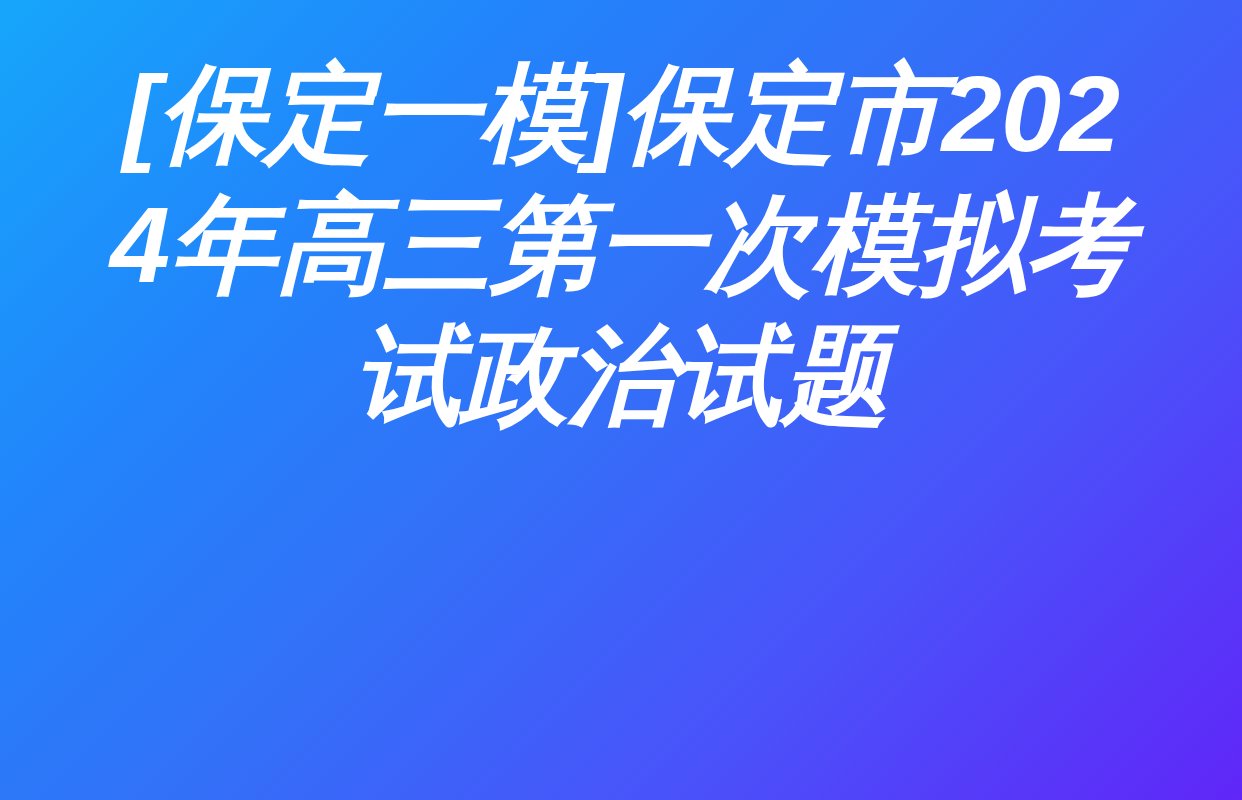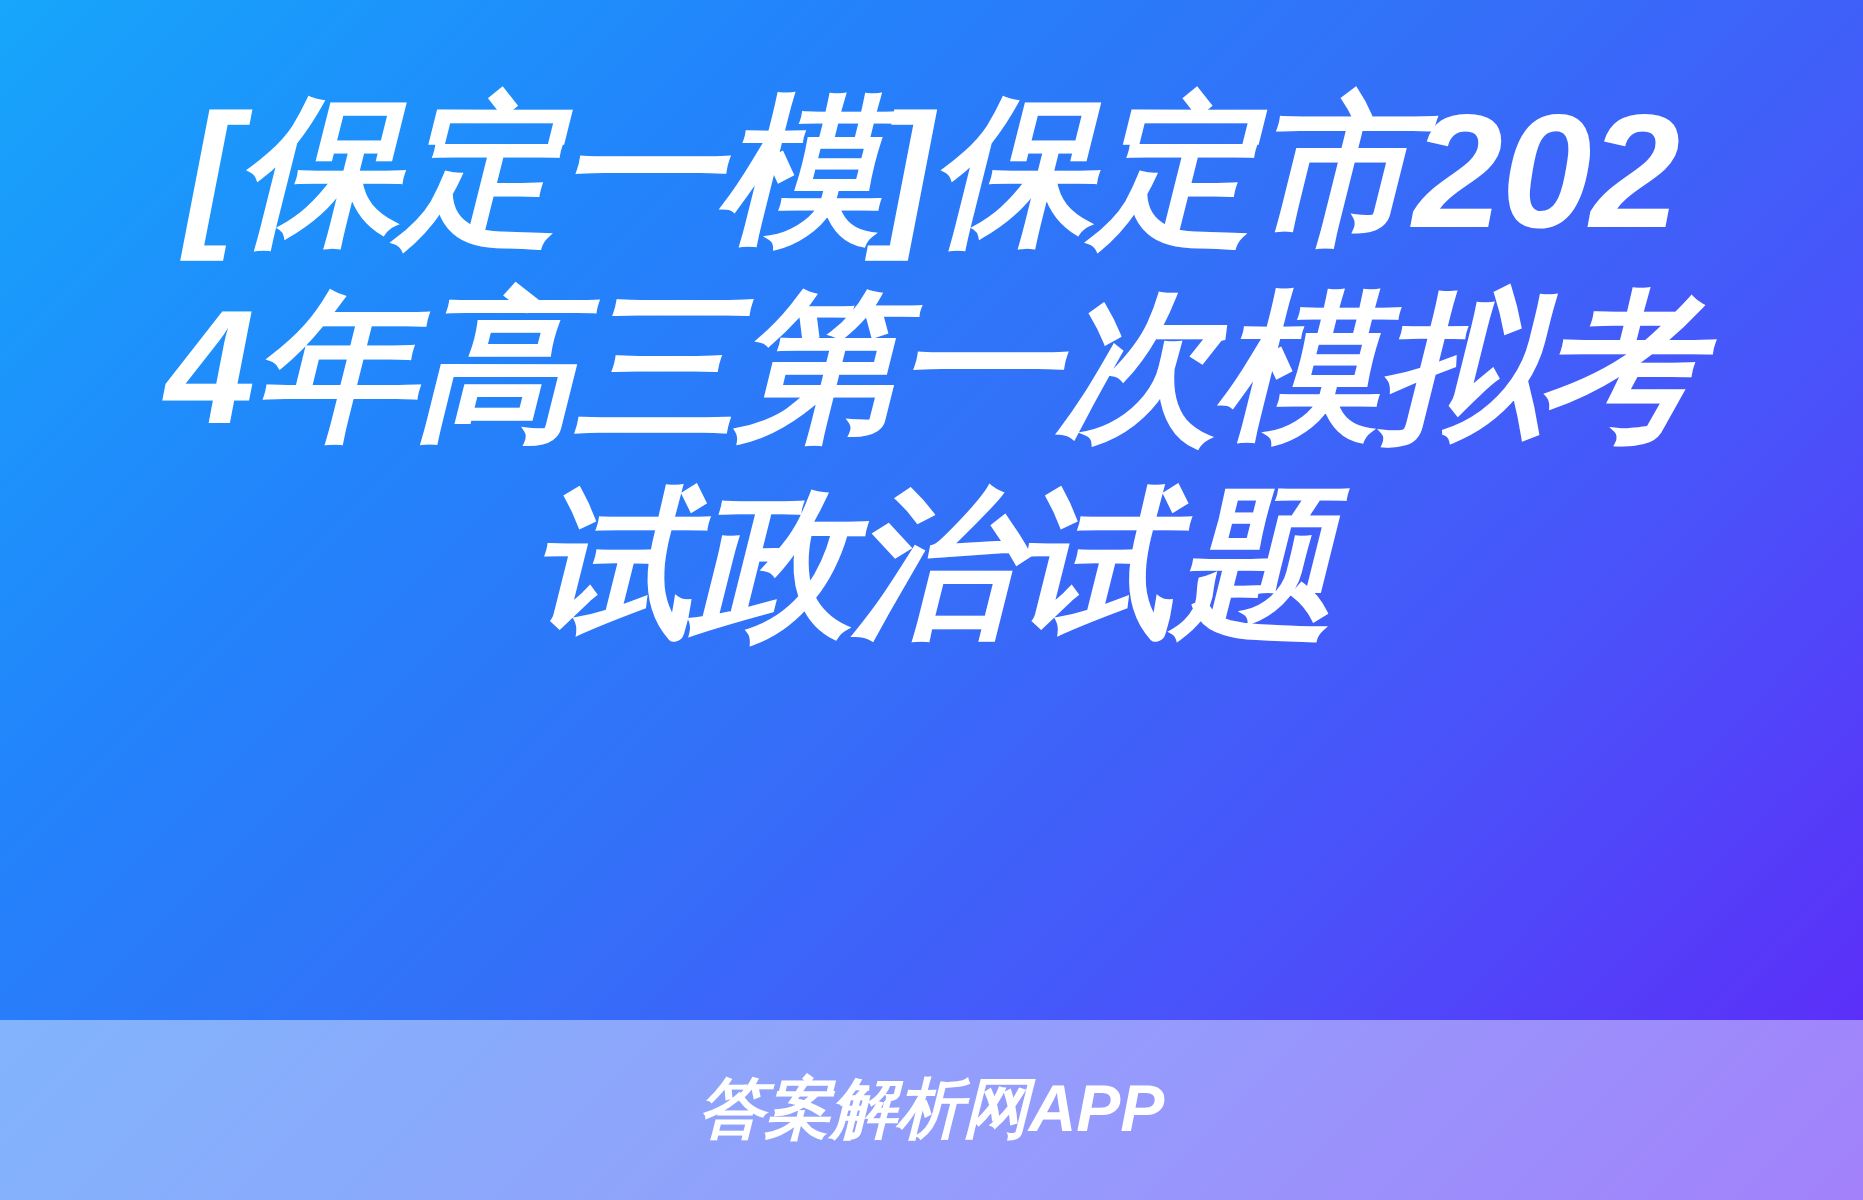--- a/index.html
+++ b/index.html
@@ -82,17 +82,14 @@
 </style>
 </head>
 <body>
 
 <div class="card">
 
   <div class="title-area">
     <h1 class="title">[保定一模]保定市2024年高三第一次模拟考试政治试题</h1>
   </div>
 
-  <div class="watermark-band">
-    <p class="watermark-text">答案解析网APP</p>
-  </div>
 
 </div>
 
 </body></html>

